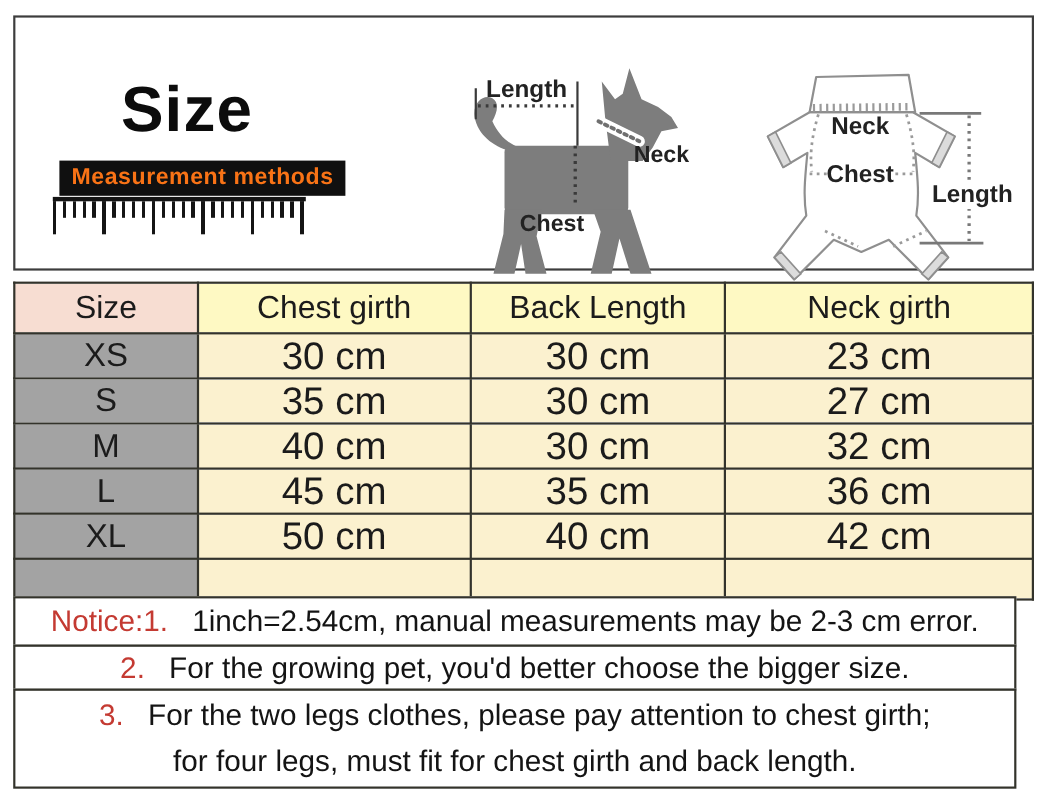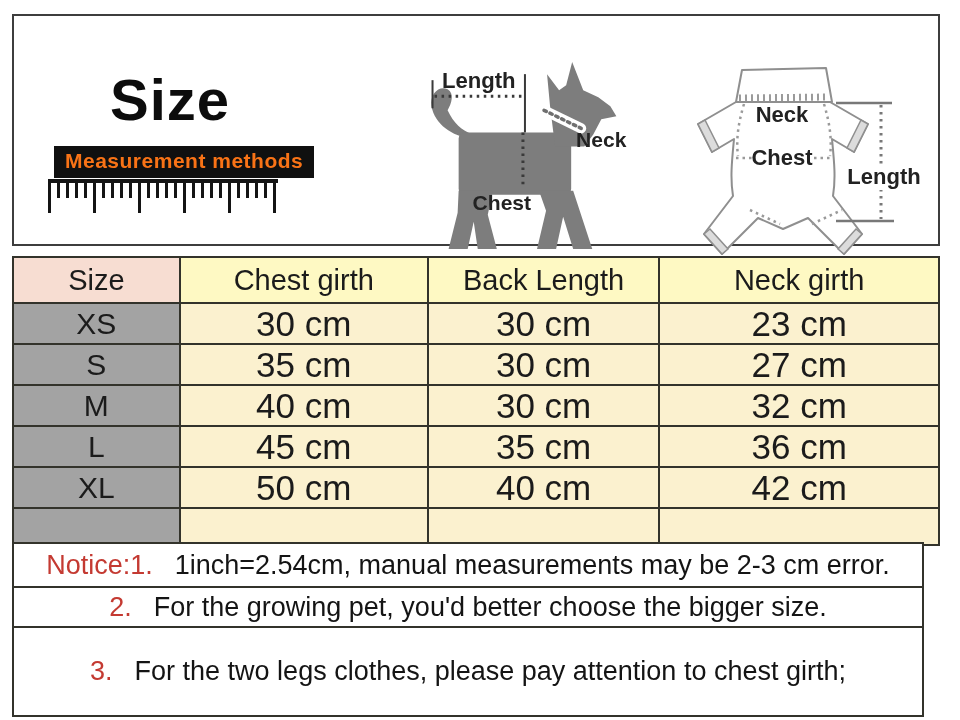--- a/index.html
+++ b/index.html
@@ -192,15 +192,18 @@
   </div>
   <div class="notice n2">
     <span class="red">2.</span>
     <span>For the growing pet, you'd better choose the bigger size.</span>
   </div>
   <div class="notice n3">
     <div class="nline">
       <span class="red">3.</span>
       <span>For the two legs clothes, please pay attention to chest girth;</span>
     </div>
+    <div class="nline">
+      <span>for four legs, must fit for chest girth and back length.</span>
+    </div>
   </div>
 
 </div>
 
 </body></html>

